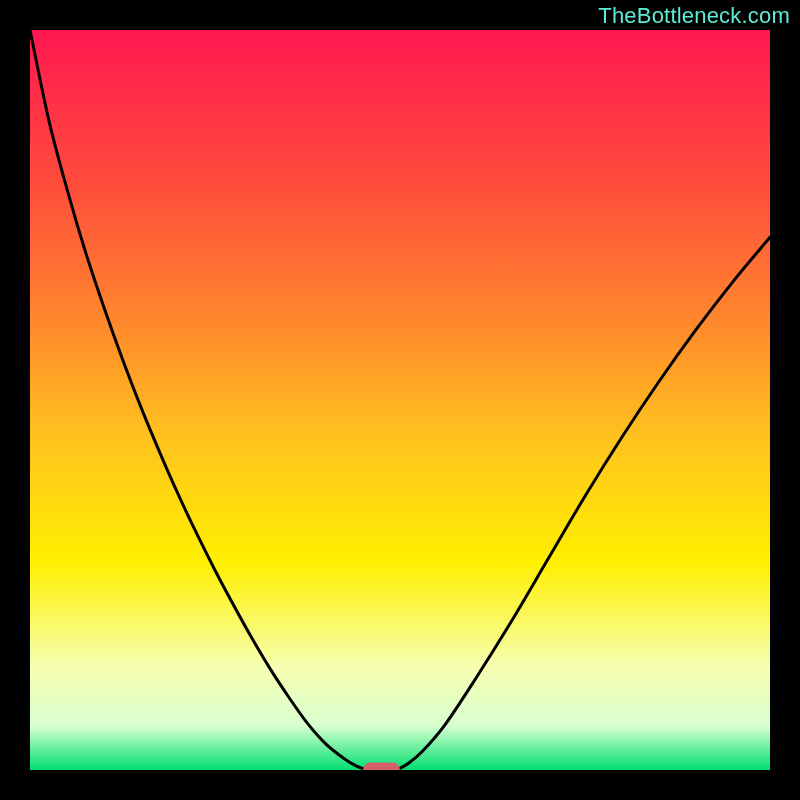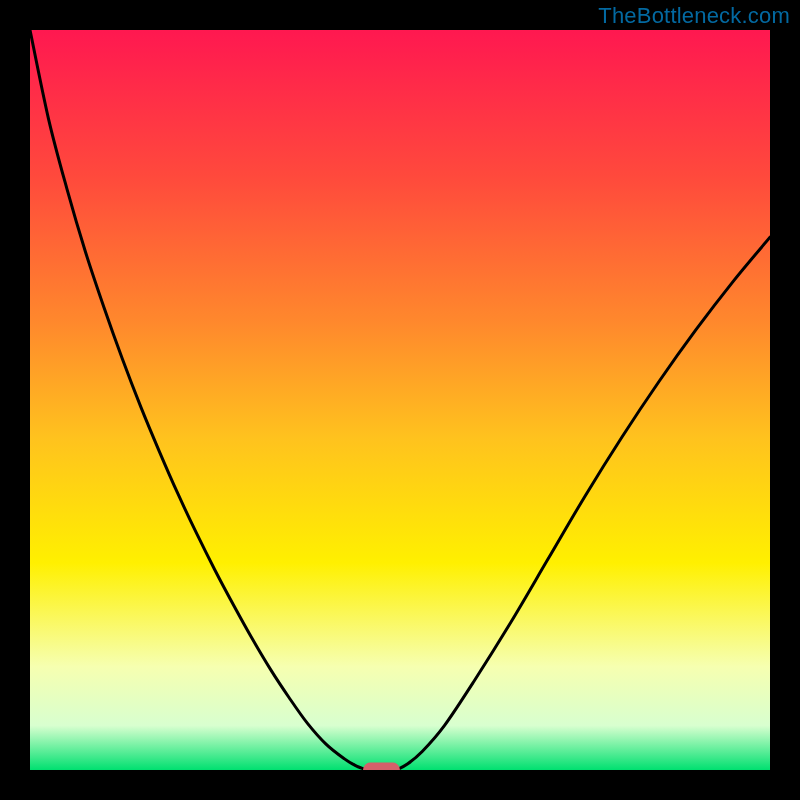--- a/index.html
+++ b/index.html
@@ -23,21 +23,21 @@
     position: absolute;
     left: 30px;
     top: 30px;
     width: 740px;
     height: 740px;
   }
   .watermark {
     position: absolute;
     top: 3px;
     right: 10px;
-    color: #0369a1;
+    color: #5eead4;
     font-size: 22px;
     font-weight: 500;
     letter-spacing: 0.2px;
     user-select: none;
   }
 </style>
 </head>
 <body>
 
 <div class="frame">

